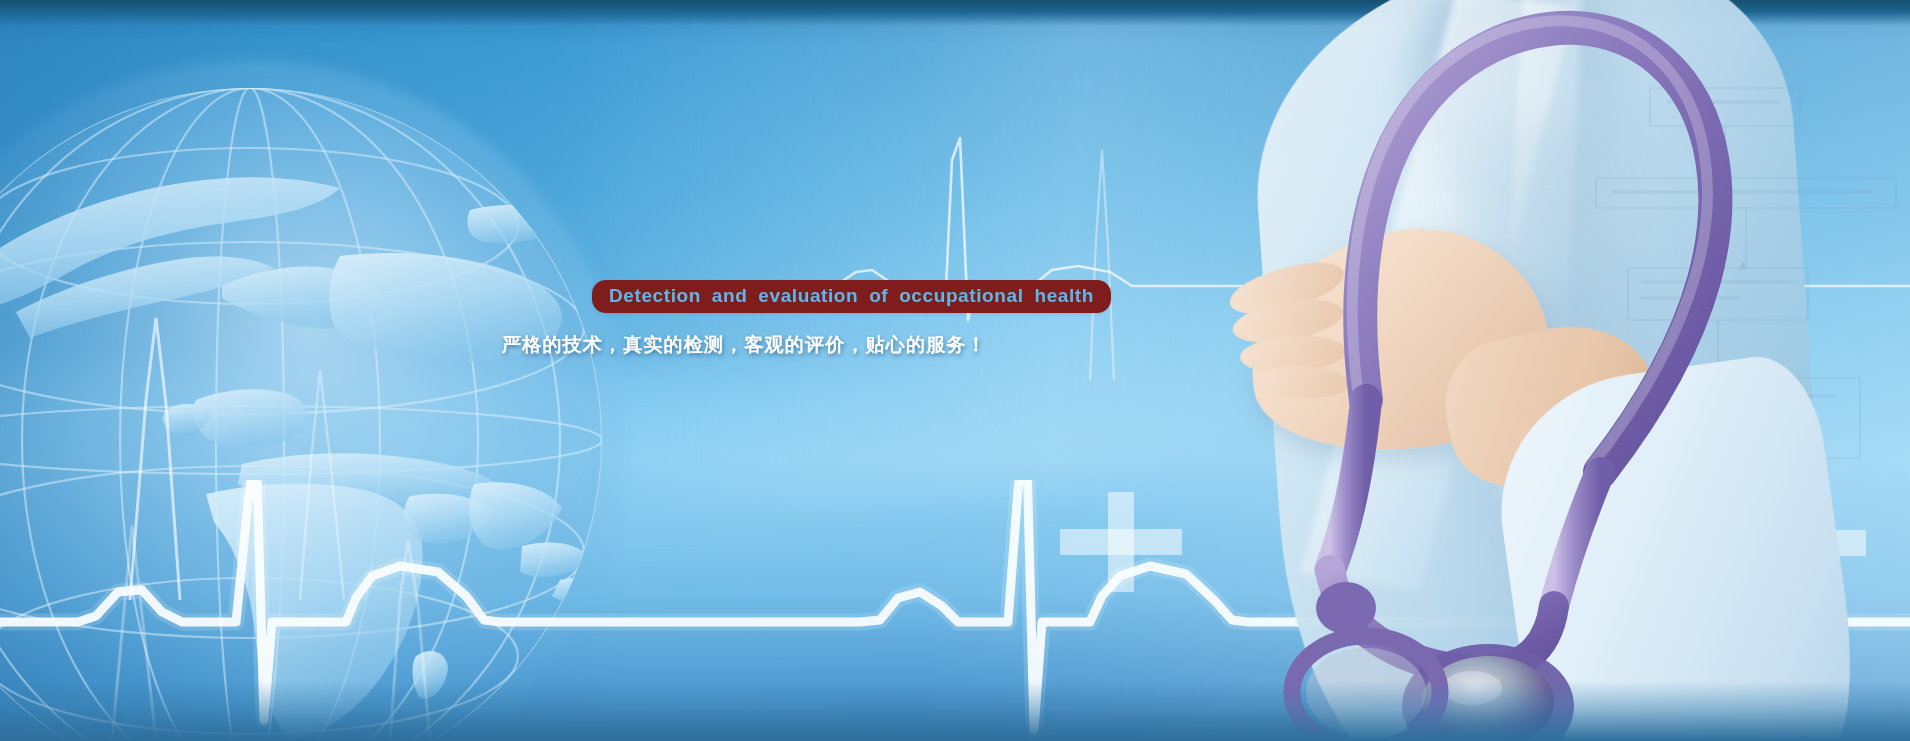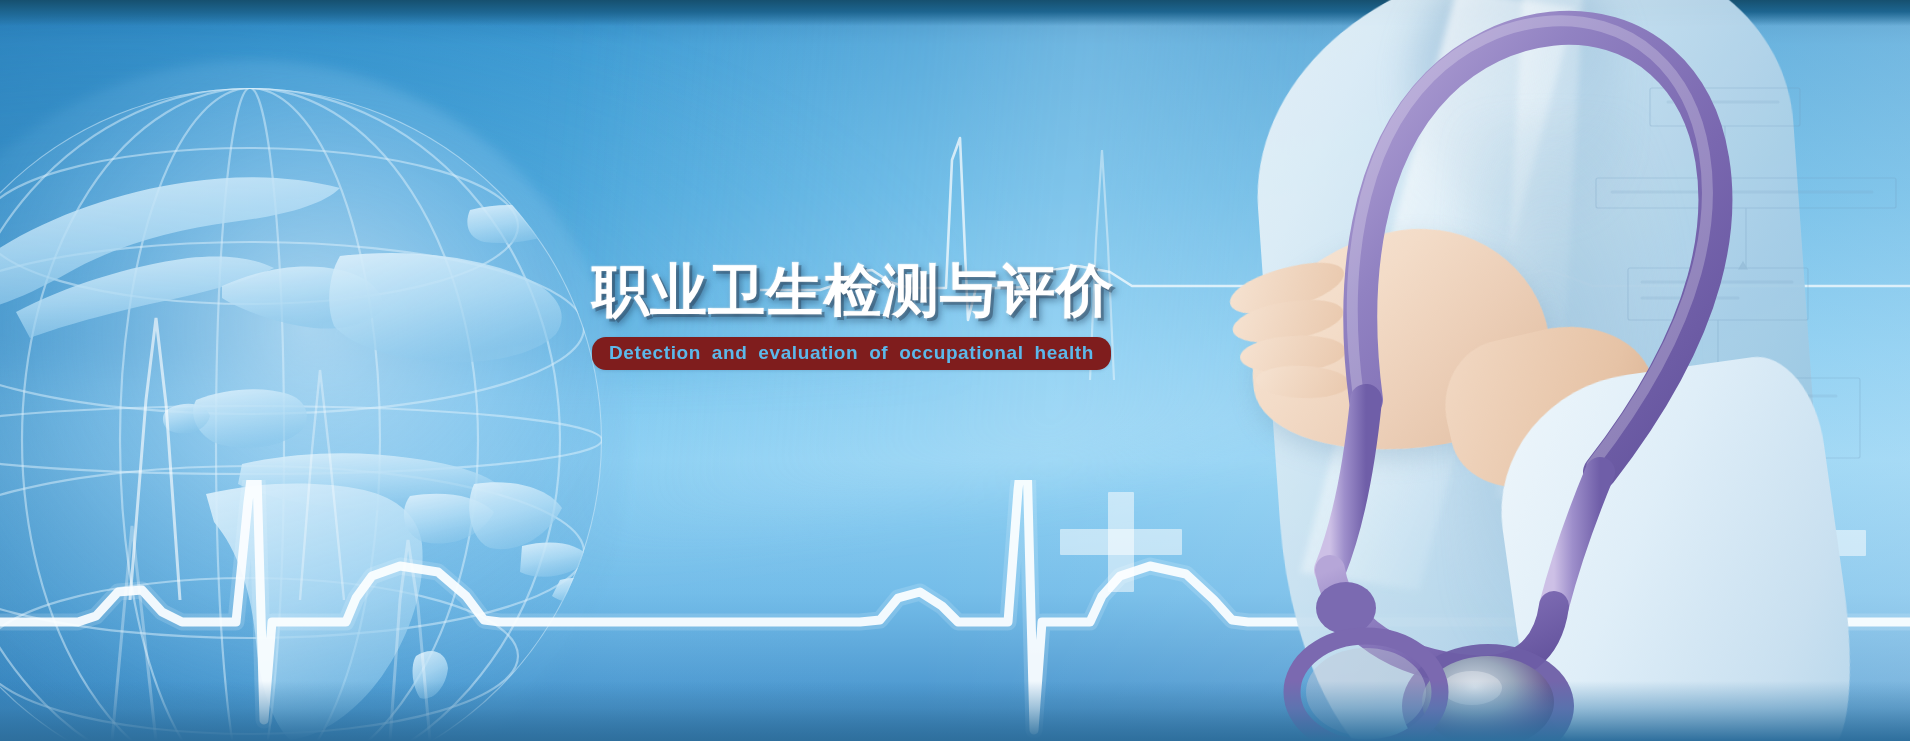--- a/index.html
+++ b/index.html
@@ -432,17 +432,17 @@
       <g transform="translate(196,712)">
         <ellipse cx="0" cy="0" rx="74" ry="56" fill="none" stroke="#7b69b0" stroke-width="17"></ellipse>
         <ellipse cx="0" cy="0" rx="60" ry="44" fill="rgba(190,200,215,.45)"></ellipse>
       </g>
     </svg>
   </div>
 
   <div class="bot-dark"></div>
 
   <div class="text-block">
-    <div class="title-cn">职业卫生检测与评价</div>
     <div class="pill">Detection and evaluation of occupational health</div>
+    <div class="tagline">严格的技术，真实的检测，客观的评价，贴心的服务！</div>
   </div>
 
 </div>
 
 </body></html>

